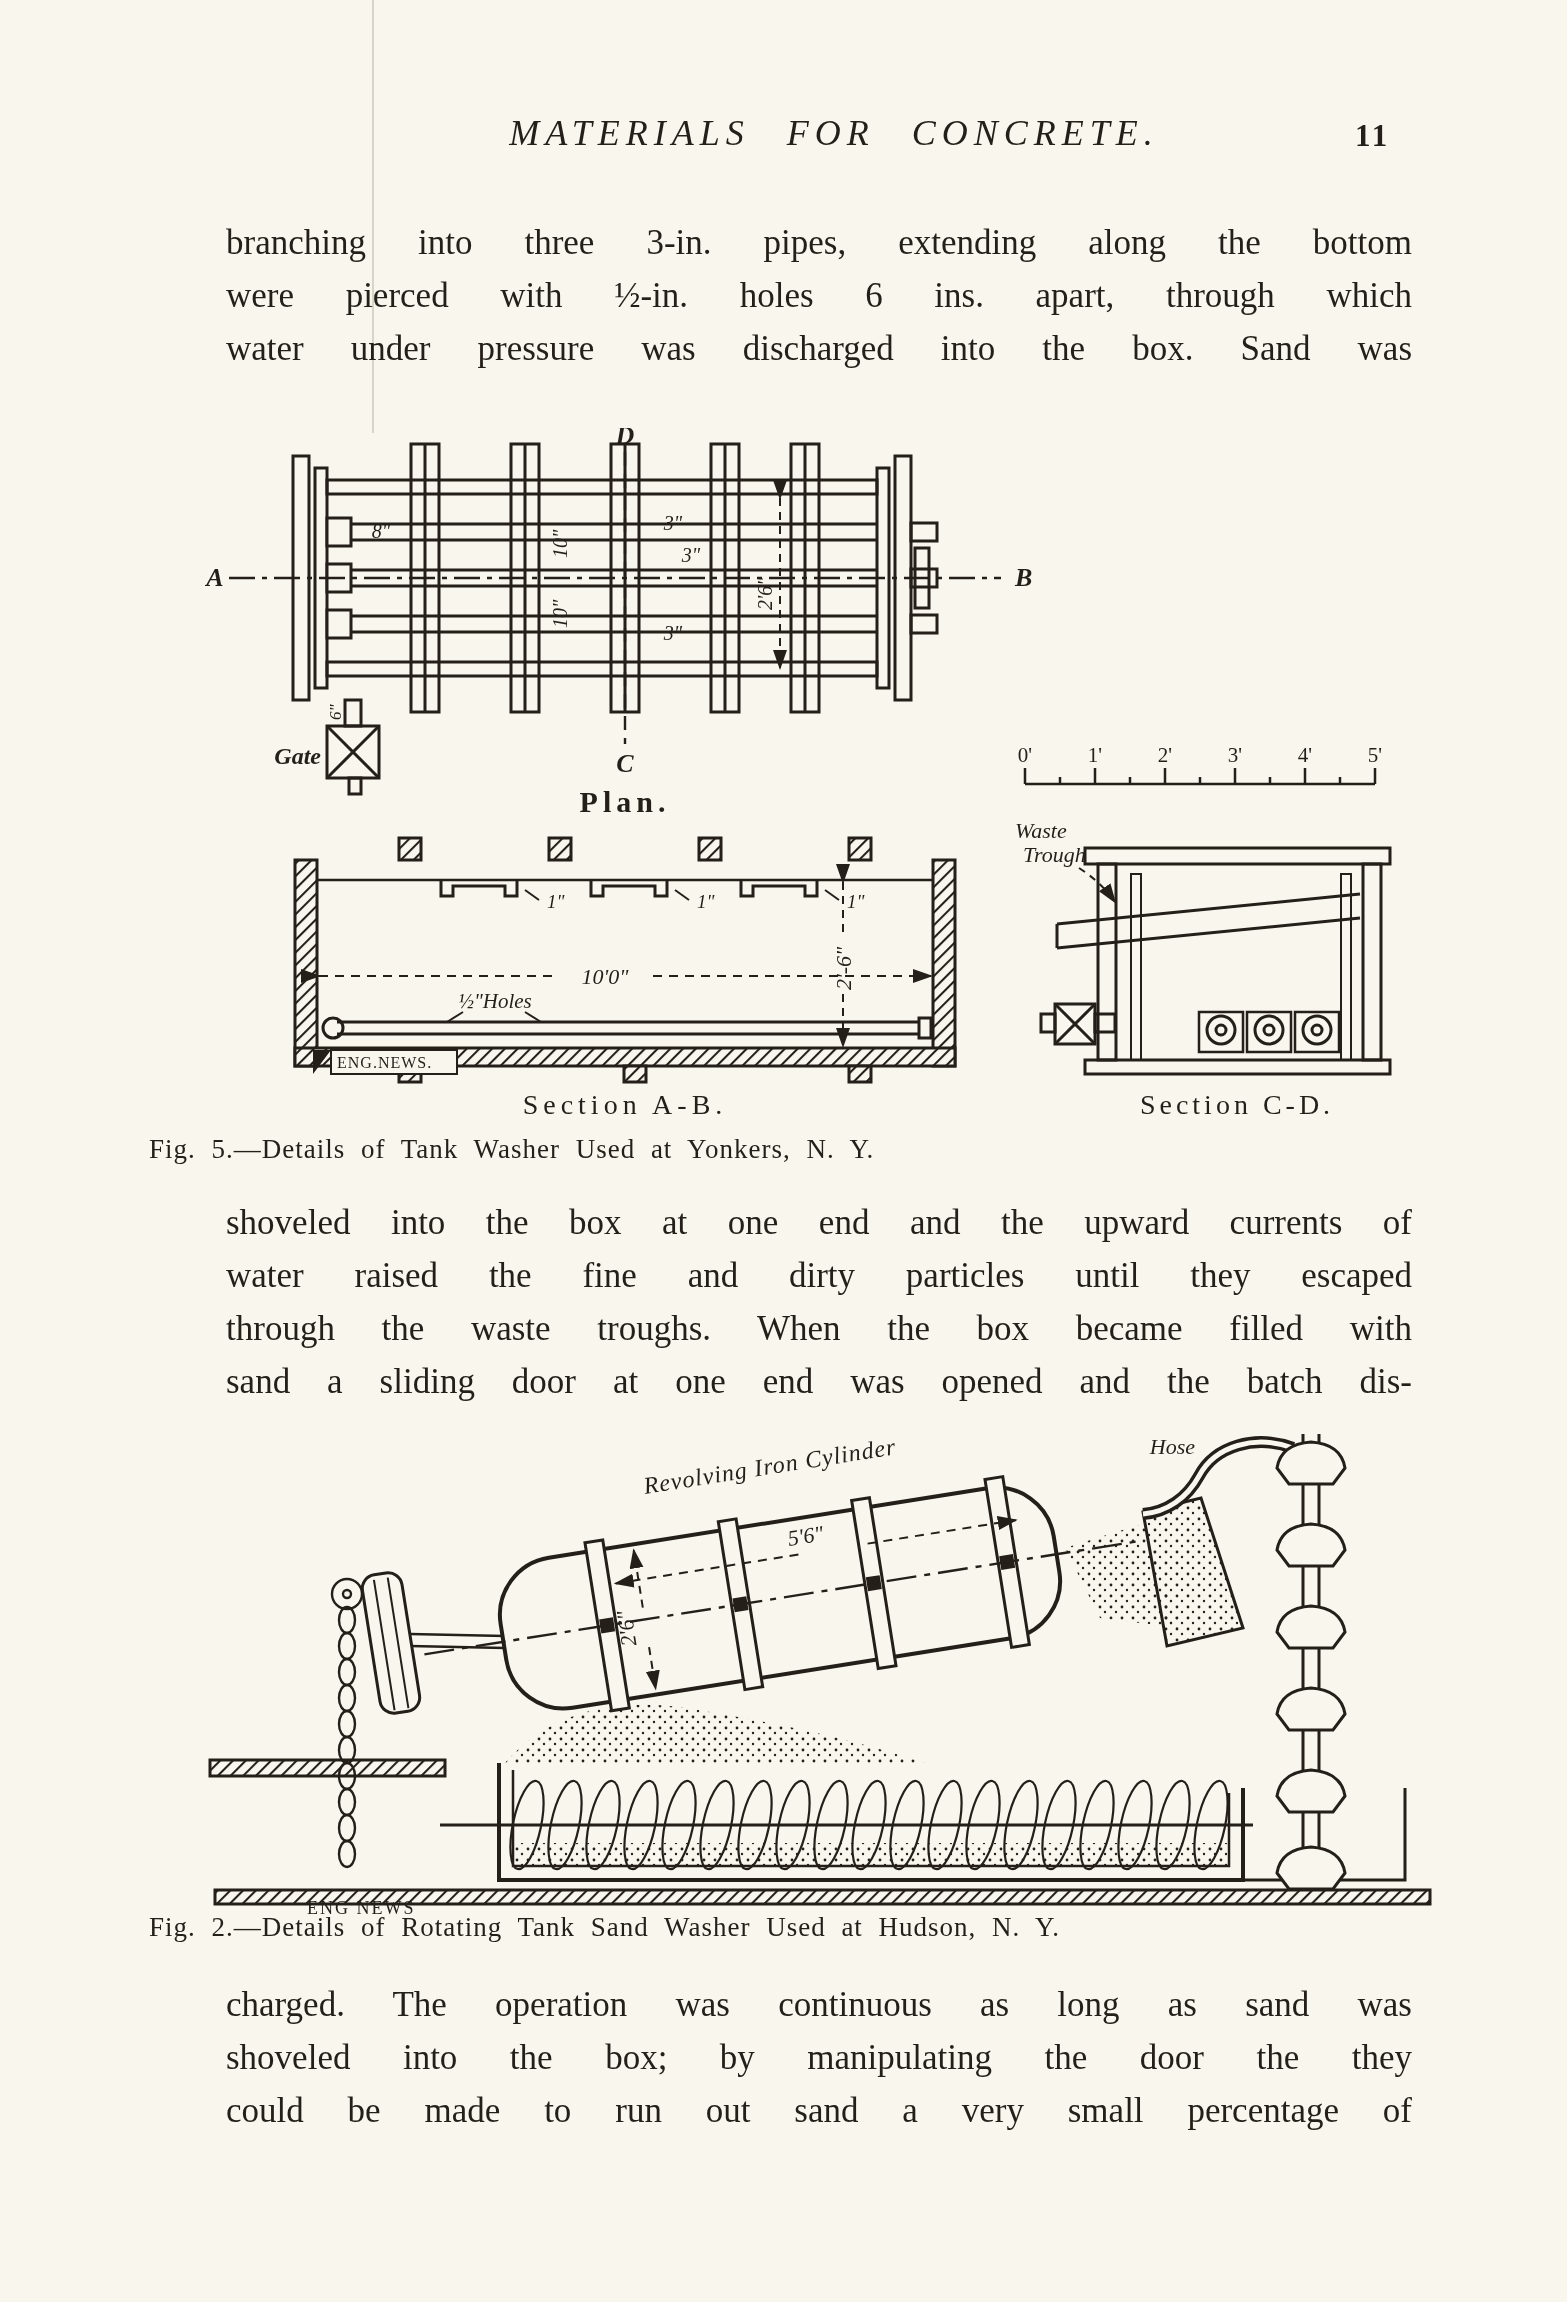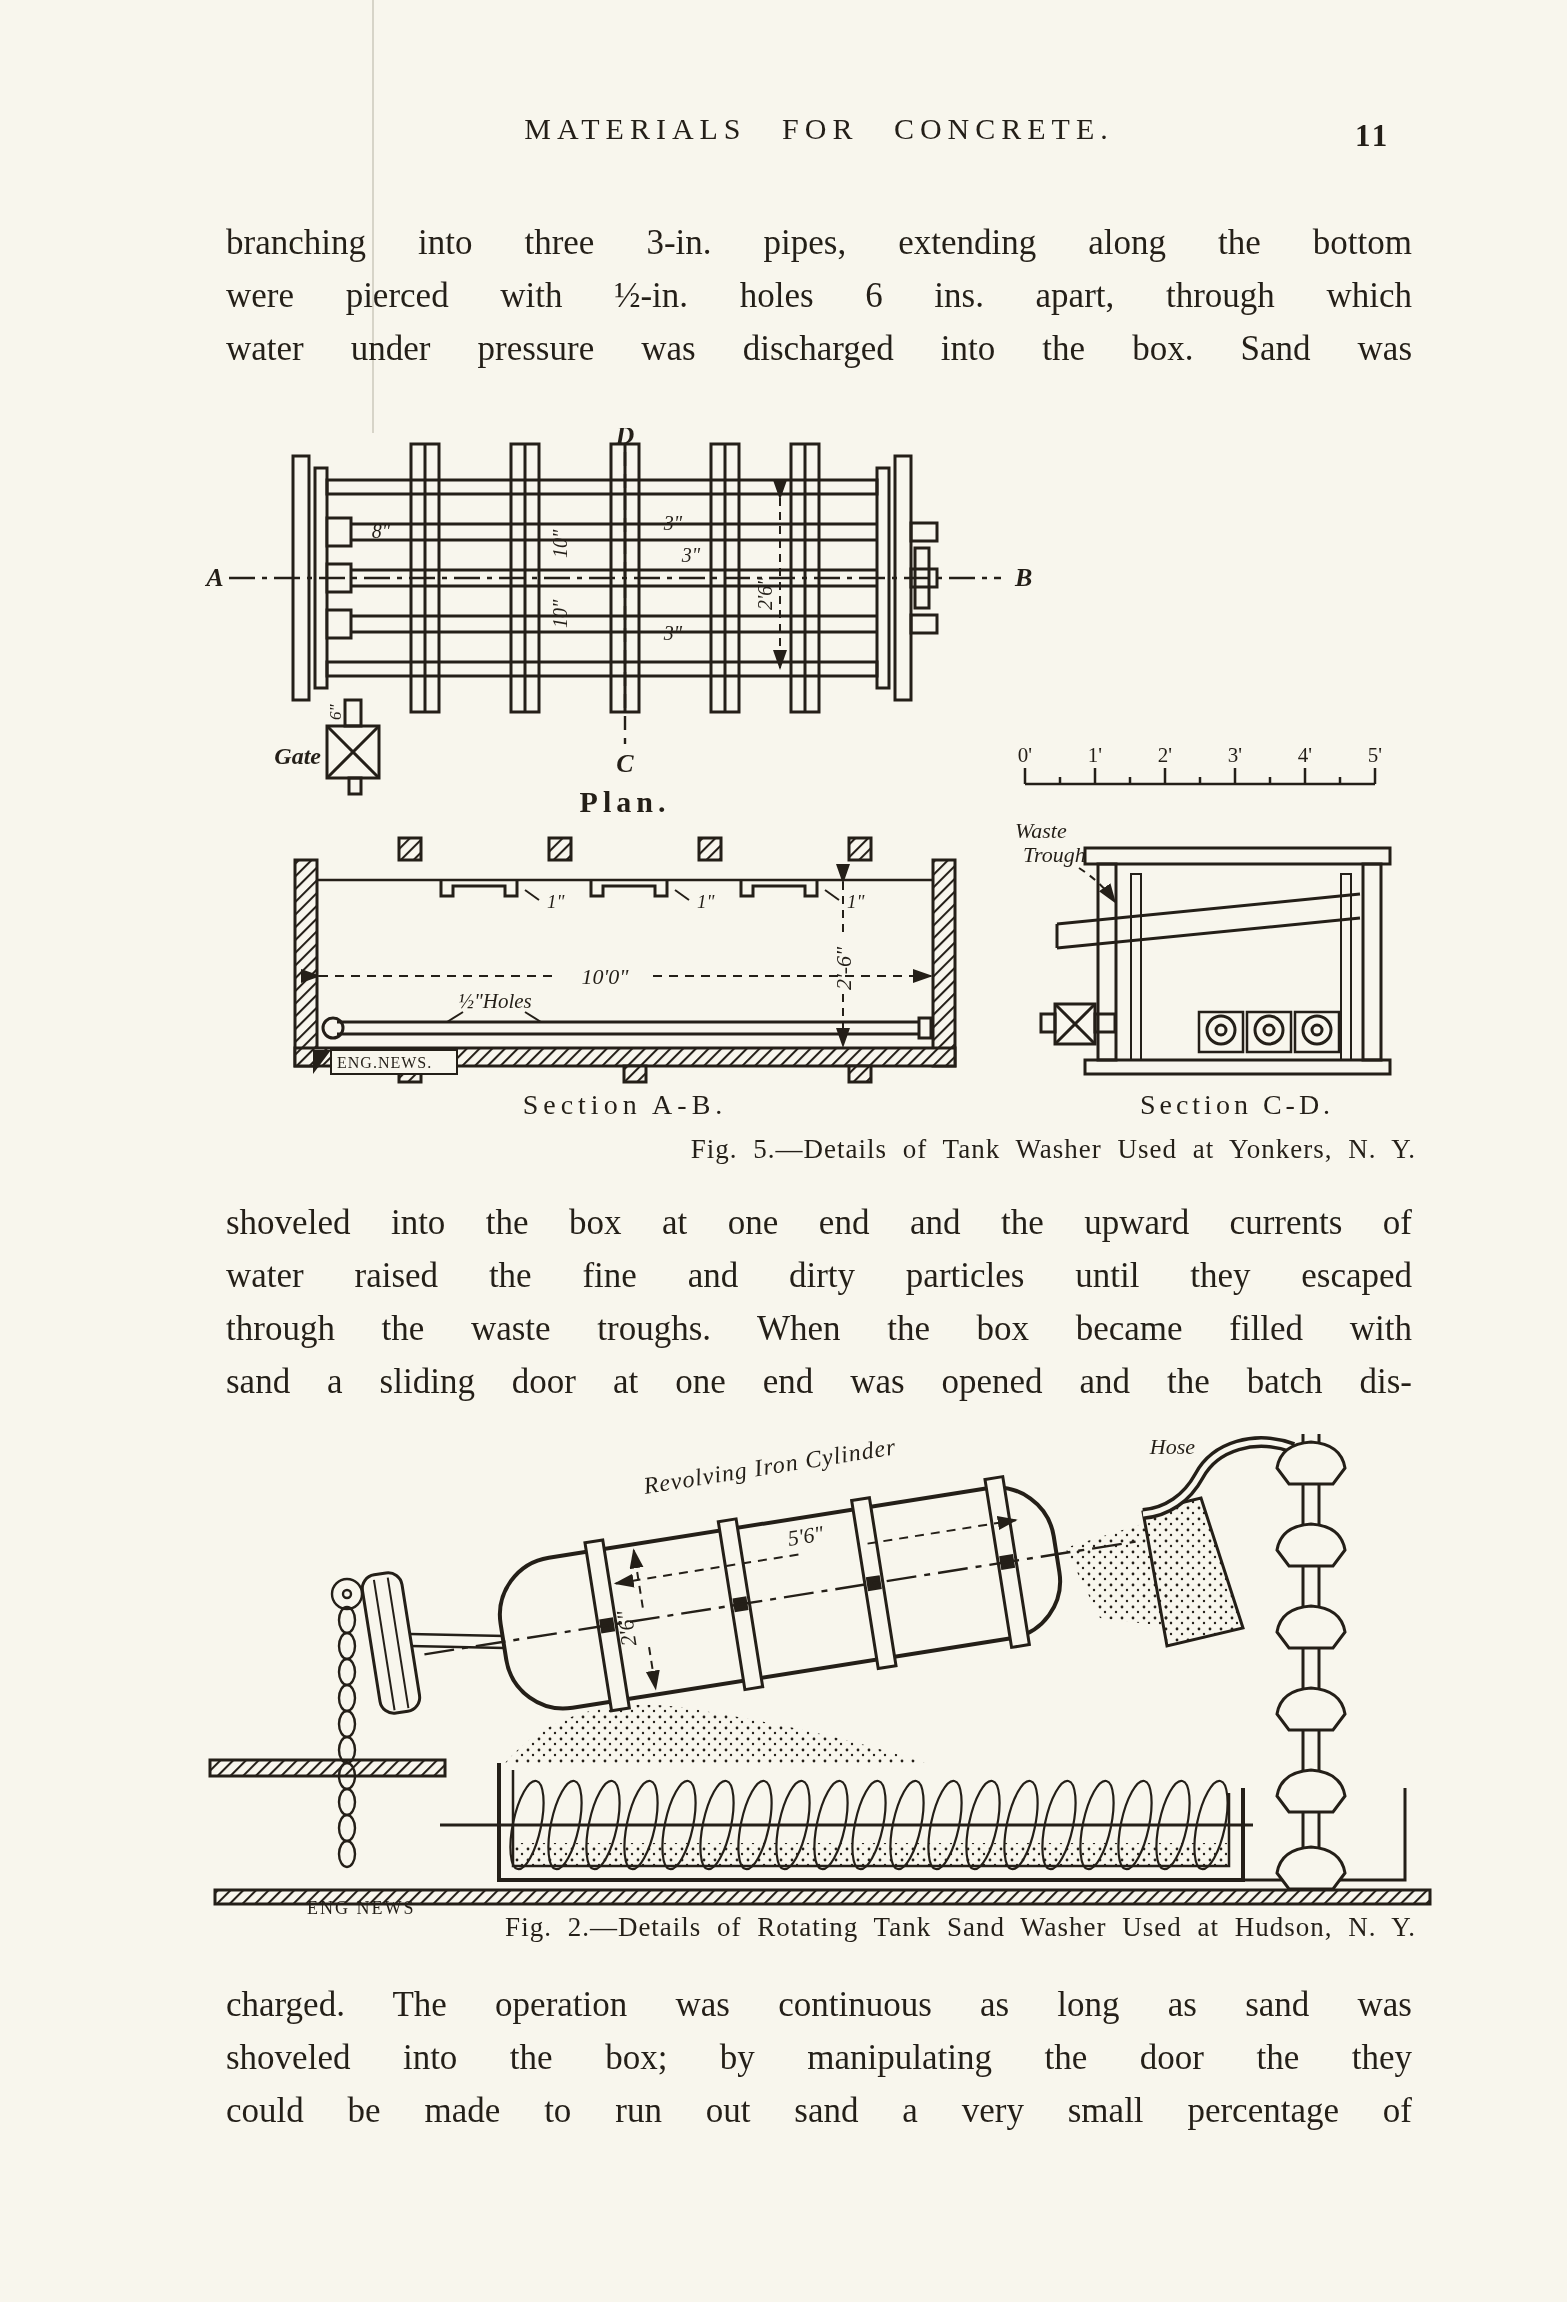--- a/index.html
+++ b/index.html
@@ -7,30 +7,30 @@
   body {
     position:relative;
     background:#f8f6ed;
     font-family:"Liberation Serif", serif;
     color:#241f18;
     overflow:hidden;
   }
   .abs { position:absolute; }
   .crease { width:2px; background:rgba(100,90,70,.22); }
   .running-head {
-    left:226px; top:112px; width:1186px;
-    text-align:center; 
-    font-size:30px; letter-spacing:6px; word-spacing:22px;
+    left:241px; top:112px; width:1186px;
+    text-align:center; font-style:italic;
+    font-size:36px; letter-spacing:6px; word-spacing:22px;
   }
   .pageno { left:1355px; top:118px; font-size:31px; font-weight:bold; letter-spacing:3px; }
   .para { left:226px; width:1186px; }
   .pline { font-size:35px; line-height:53px; }
   .j { text-align:justify; text-align-last:justify; }
   .caption {
-    left:136px; width:1280px; text-align:right;
+    left:149px; width:1280px; text-align:left;
     font-size:27px; letter-spacing:1px; word-spacing:8px;
   }
   svg { display:block; }
   svg text { font-family:"Liberation Serif", serif; }
 </style>
 </head>
 <body>
 
 <div class="abs crease" style="left:372px; top:0; height:433px;"></div>
 

